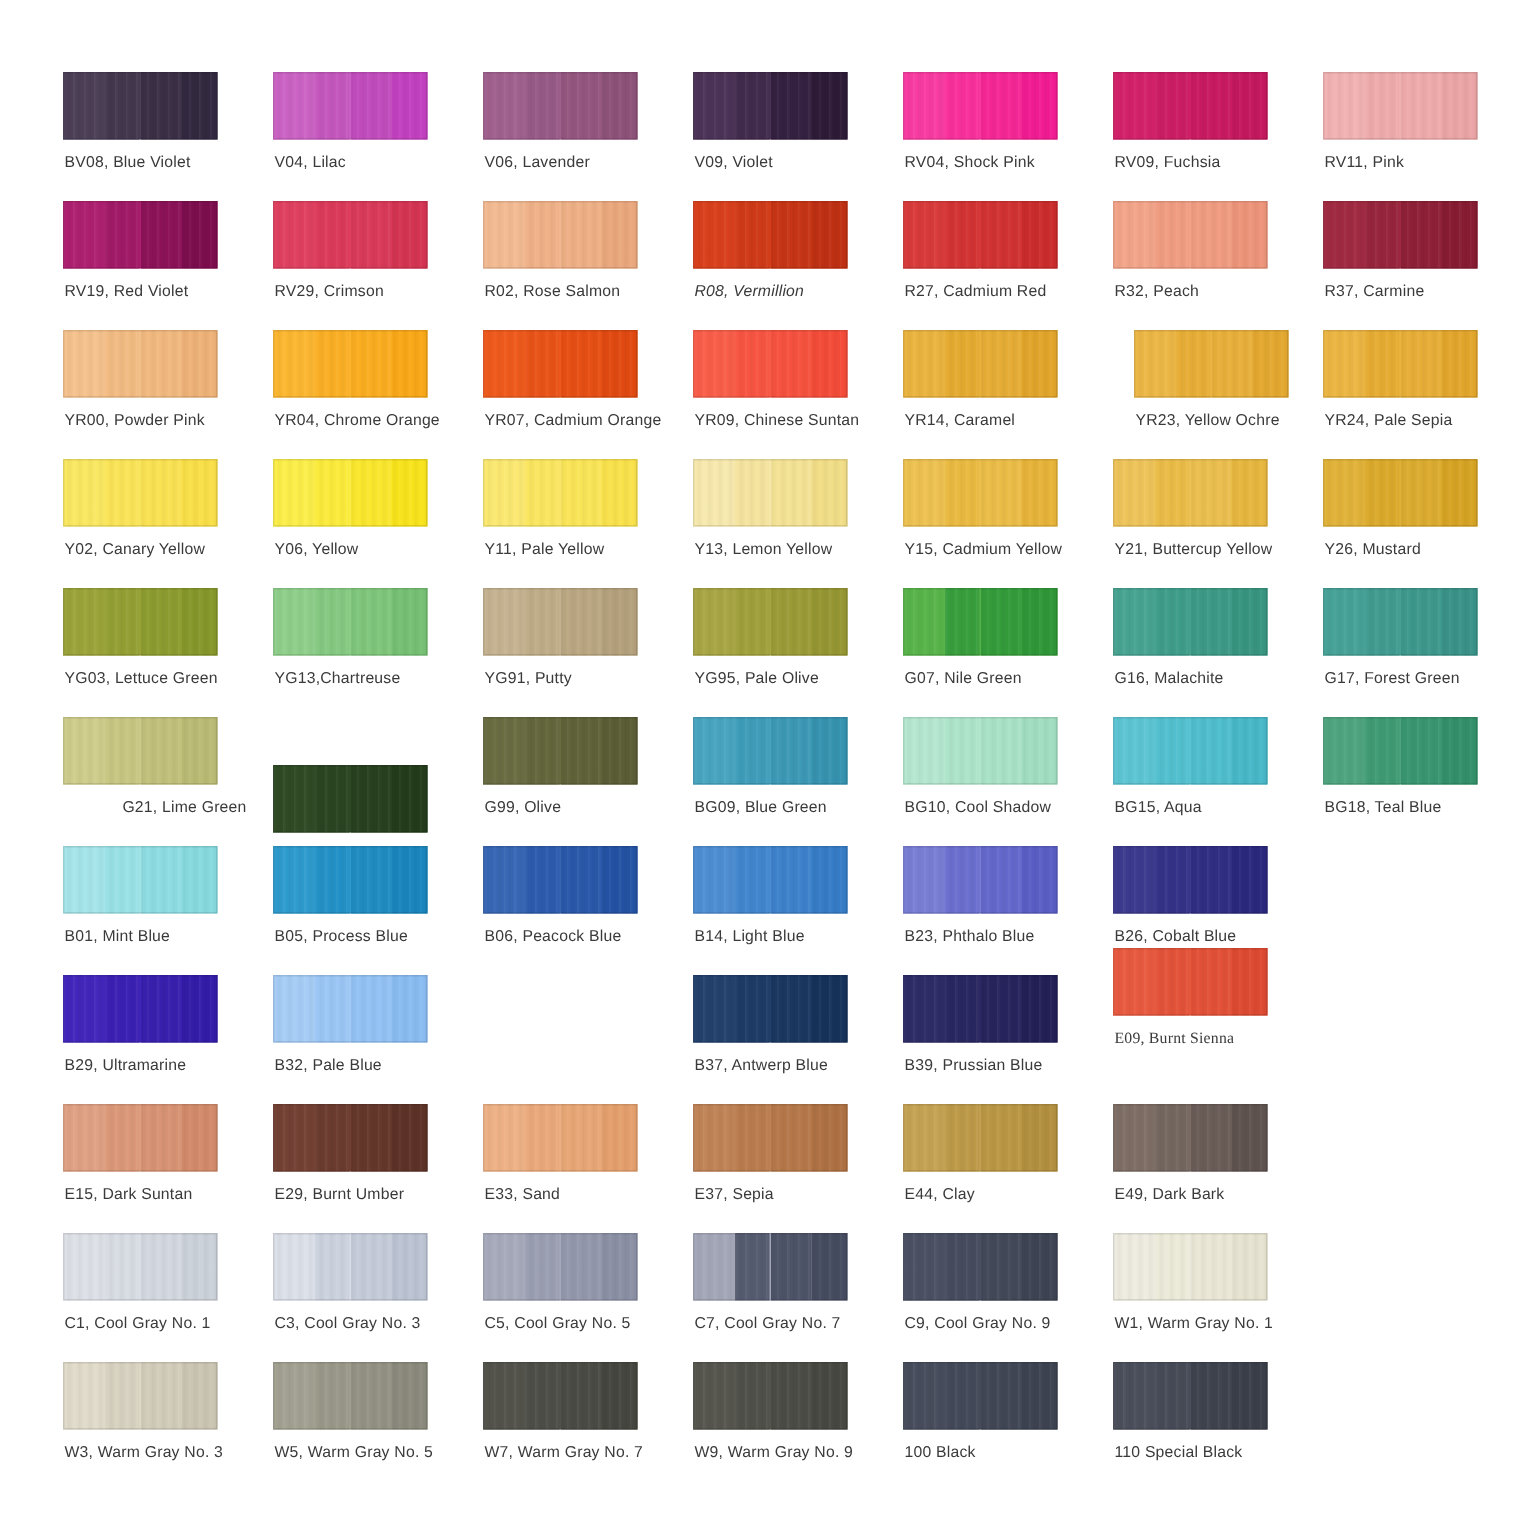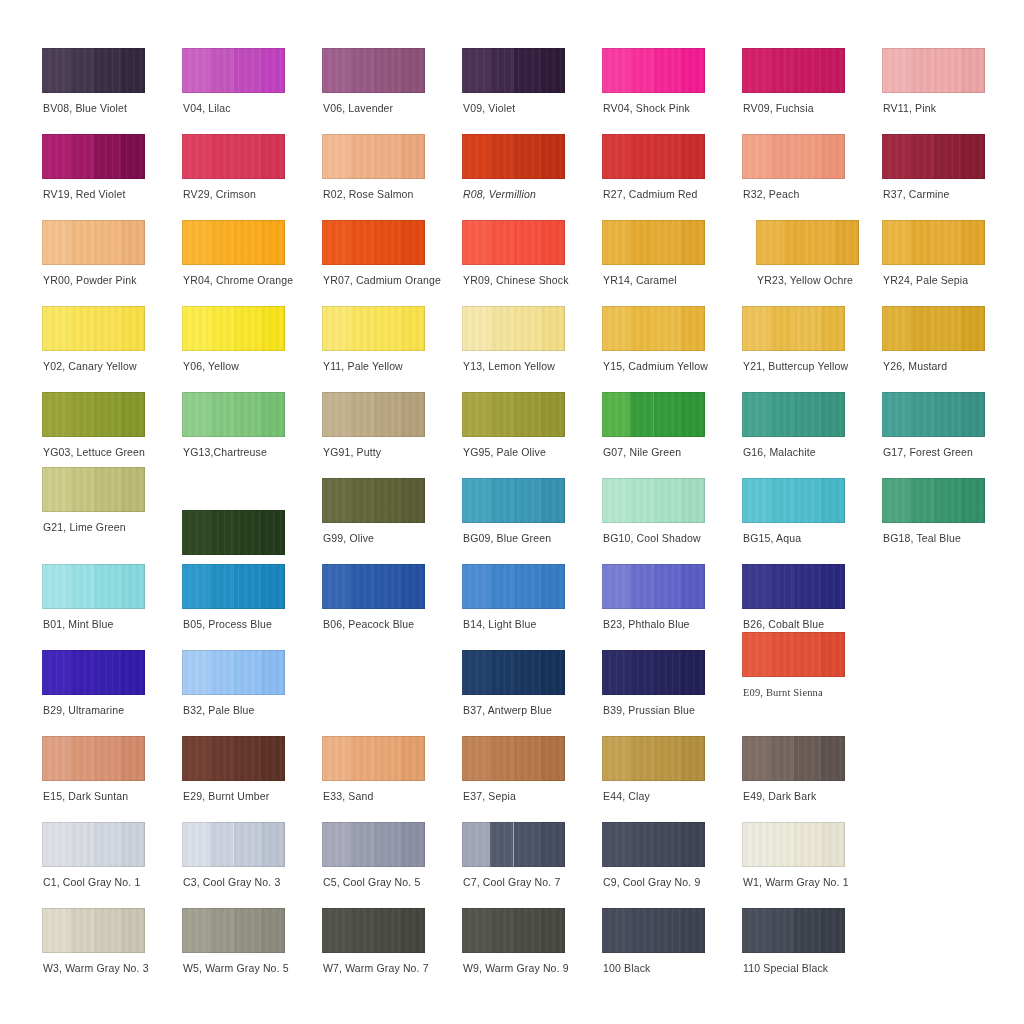--- a/index.html
+++ b/index.html
@@ -265,21 +265,21 @@
     </div>
     <div class="swatch-cell" style="left: 462px; top: 220px;">
       <div class="swatch-chip" style="width: 103px; height: 45px; background: rgb(249, 94, 74);">
         <div class="band b1" style="background: rgb(249, 94, 74);"></div>
         <div class="band b2" style="background: rgb(247, 85, 66);"></div>
         <div class="band b3" style="background: rgb(246, 82, 63);"></div>
         <div class="band b4" style="background: rgb(243, 76, 57);"></div>
         <div class="sheen"></div>
         <div class="edge"></div>
       </div>
-      <div class="swatch-label">YR09, Chinese Shock</div>
+      <div class="swatch-label">YR09, Chinese Suntan</div>
     </div>
     <div class="swatch-cell" style="left: 602px; top: 220px;">
       <div class="swatch-chip" style="width: 103px; height: 45px; background: rgb(235, 180, 64);">
         <div class="band b1" style="background: rgb(235, 180, 64);"></div>
         <div class="band b2" style="background: rgb(229, 171, 49);"></div>
         <div class="band b3" style="background: rgb(230, 173, 54);"></div>
         <div class="band b4" style="background: rgb(226, 165, 43);"></div>
         <div class="sheen"></div>
         <div class="edge"></div>
       </div>
@@ -454,21 +454,21 @@
       <div class="swatch-chip" style="width: 103px; height: 45px; background: rgb(71, 162, 152);">
         <div class="band b1" style="background: rgb(71, 162, 152);"></div>
         <div class="band b2" style="background: rgb(65, 155, 144);"></div>
         <div class="band b3" style="background: rgb(62, 152, 140);"></div>
         <div class="band b4" style="background: rgb(58, 146, 136);"></div>
         <div class="sheen"></div>
         <div class="edge"></div>
       </div>
       <div class="swatch-label">G17, Forest Green</div>
     </div>
-    <div class="swatch-cell" style="left: 42px; top: 467px;">
+    <div class="swatch-cell" style="left: 42px; top: 478px; text-align: center;">
       <div class="swatch-chip" style="width: 103px; height: 45px; background: rgb(207, 205, 140);">
         <div class="band b1" style="background: rgb(207, 205, 140);"></div>
         <div class="band b2" style="background: rgb(199, 198, 130);"></div>
         <div class="band b3" style="background: rgb(193, 192, 123);"></div>
         <div class="band b4" style="background: rgb(186, 187, 116);"></div>
         <div class="sheen"></div>
         <div class="edge"></div>
       </div>
       <div class="swatch-label">G21, Lime Green</div>
     </div>

